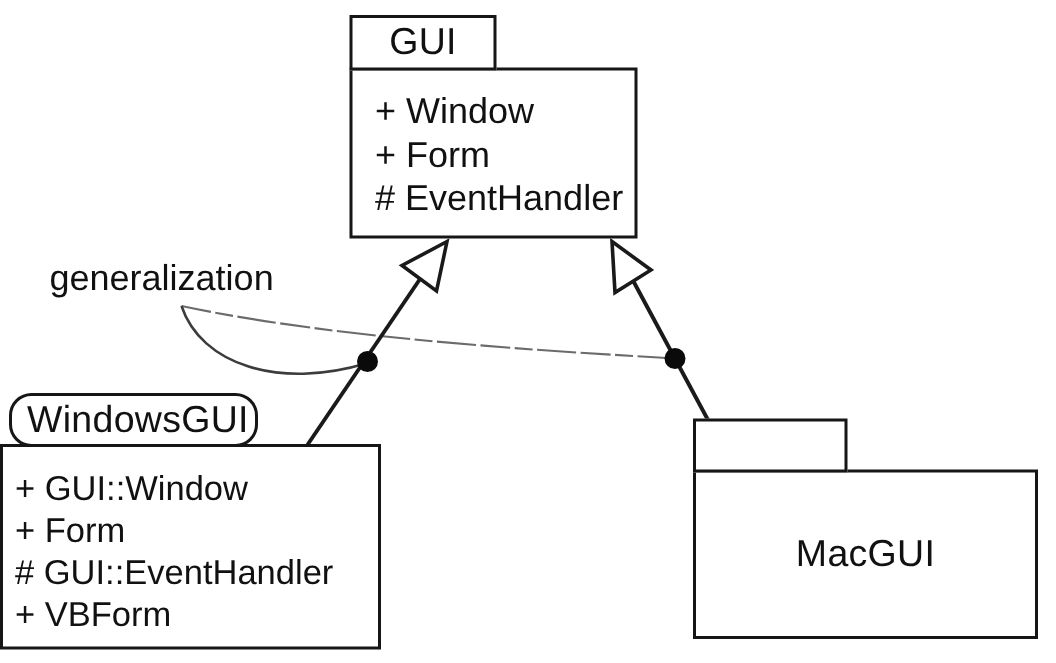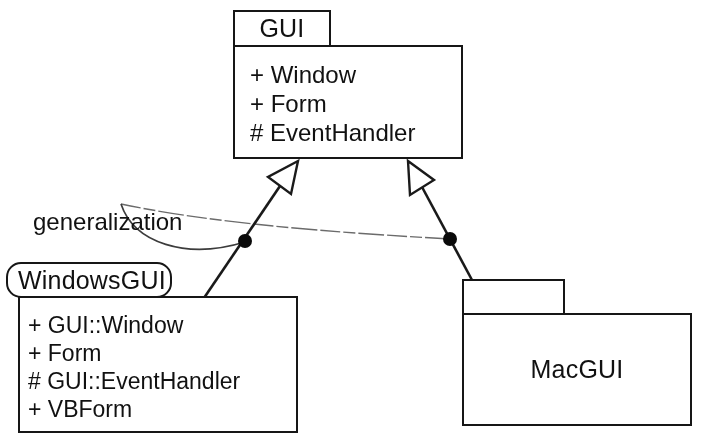--- a/index.html
+++ b/index.html
@@ -59,21 +59,20 @@
     align-items: center;
     justify-content: center;
   }
   .annotation-label {
     position: absolute;
     left: 33px;
     top: 172px;
     font-size: 24px;
     z-index: 4;
     white-space: nowrap;
-    margin-top: 36px;
   }
 </style>
 </head>
 <body>
 
 <div class="stage">
 
   <svg class="connectors" viewBox="0 0 704 442">
 
     <path d="M121,204 C225,226 365,234 450,239" fill="none" stroke="#6b6b6b" stroke-width="1.4" stroke-dasharray="20 3 12 3 26 3"></path>
@@ -86,32 +85,32 @@
     <line x1="422" y1="187" x2="472" y2="280" stroke="#1a1a1a" stroke-width="2.6"></line>
     <polygon points="408,161 434,180 410,195" fill="#ffffff" stroke="#1a1a1a" stroke-width="2.4" stroke-linejoin="miter"></polygon>
 
     <circle cx="245" cy="241" r="7" fill="#0a0a0a"></circle>
     <circle cx="450" cy="239" r="7" fill="#0a0a0a"></circle>
   </svg>
 
   <div class="pkg-tab tab-center" style="left:233px; top:10px; width:98px; height:37px;">
     <span class="pkg-name">GUI</span>
   </div>
-  <div class="pkg-body" style="left:233px; top:45px; width:230px; height:114px;">
+  <div class="pkg-body" style="left:233px; top:45px; width:192px; height:114px;">
     <div class="members gui-members">
       <div>+ Window</div>
       <div>+ Form</div>
       <div># EventHandler</div>
     </div>
   </div>
 
   <div class="pkg-tab tab-left" style="left:6px; top:262px; width:166px; height:36px;border-radius:15px;">
     <span class="pkg-name">WindowsGUI</span>
   </div>
-  <div class="pkg-body" style="left:18px; top:296px; width:280px; height:137px;">
+  <div class="pkg-body" style="left:0; top:296px; width:254px; height:137px;">
     <div class="members win-members">
       <div>+ GUI::Window</div>
       <div>+ Form</div>
       <div># GUI::EventHandler</div>
       <div>+ VBForm</div>
     </div>
   </div>
 
   <div class="pkg-tab" style="left:462px; top:279px; width:103px; height:36px;"></div>
   <div class="pkg-body body-center" style="left:462px; top:313px; width:230px; height:113px;">

